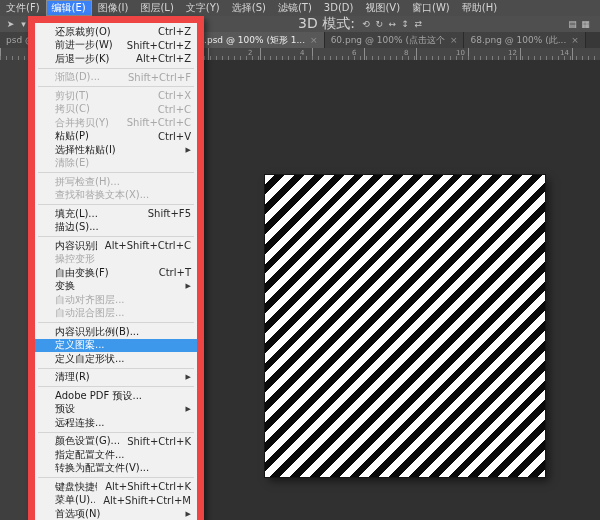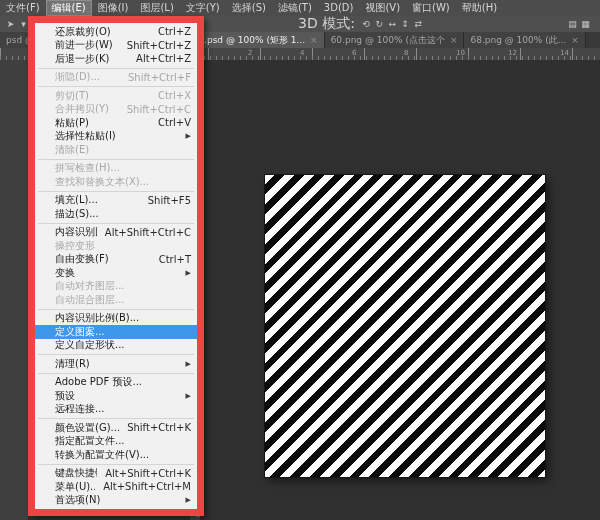--- a/index.html
+++ b/index.html
@@ -8,21 +8,21 @@
     background:#303030;
     font-family:"DejaVu Sans","Liberation Sans",sans-serif;
     -webkit-font-smoothing:antialiased;
   }
   .app{position:absolute;inset:0;}
 
   
   .menubar{position:absolute;top:0;left:0;right:0;height:16px;background:#4c4c4c;
     border-bottom:7px solid #f9a8d4;display:flex;align-items:stretch;font-size:10px;color:#d6d6d6;}
   .mb-item{padding:0 6px;line-height:16px;white-space:nowrap;cursor:default;}
-  .mb-item.active{background:#737373;color:#ffffff;box-shadow:inset 0 0 0 1px #8d8d8d;}
+  .mb-item.active{background:#3b82f6;color:#ffffff;box-shadow:inset 0 0 0 1px #8d8d8d;}
 
   
   .optionsbar{position:absolute;top:16px;left:0;right:0;height:16px;background:#4f4f4f;
     border-bottom:1px solid #383838;display:flex;align-items:center;font-size:9px;color:#bcbcbc;padding:0 4px;}
   .ob-group{display:flex;align-items:center;}
   .ob-icon{display:inline-block;width:13px;text-align:center;font-size:9px;color:#c4c4c4;line-height:14px;}
   .ob-sep{width:1px;height:11px;background:#3a3a3a;border-right:1px solid #616161;margin:0 3px;}
   .ob-label{color:#d2d2d2;font-size:14px;margin:0 5px 0 96px;white-space:nowrap;}
   .ob-right{margin-left:auto;display:flex;align-items:center;margin-right:4px;}
 
@@ -182,20 +182,24 @@
       <div class="mi disabled">
         <span class="lbl">渐隐(D)...</span>
         <span class="sc">Shift+Ctrl+F</span>
       </div>
       <div class="msep"></div>
       <div class="mi disabled">
         <span class="lbl">剪切(T)</span>
         <span class="sc">Ctrl+X</span>
       </div>
       <div class="mi disabled">
+        <span class="lbl">拷贝(C)</span>
+        <span class="sc">Ctrl+C</span>
+      </div>
+      <div class="mi disabled">
         <span class="lbl">合并拷贝(Y)</span>
         <span class="sc">Shift+Ctrl+C</span>
       </div>
       <div class="mi">
         <span class="lbl">粘贴(P)</span>
         <span class="sc">Ctrl+V</span>
       </div>
       <div class="mi">
         <span class="lbl">选择性粘贴(I)</span>
         <span class="arrow">▶</span>

